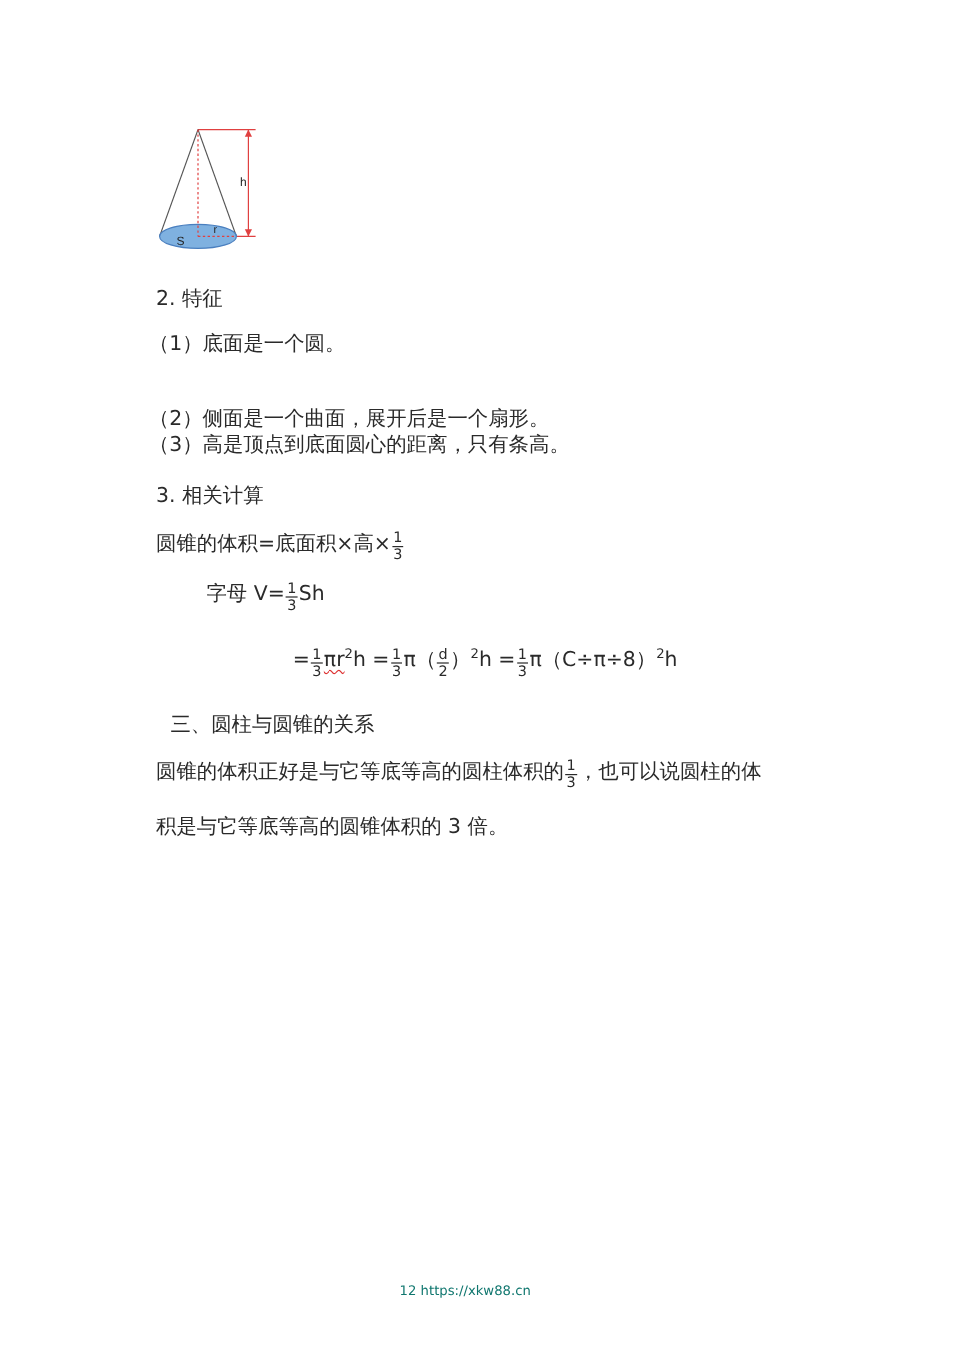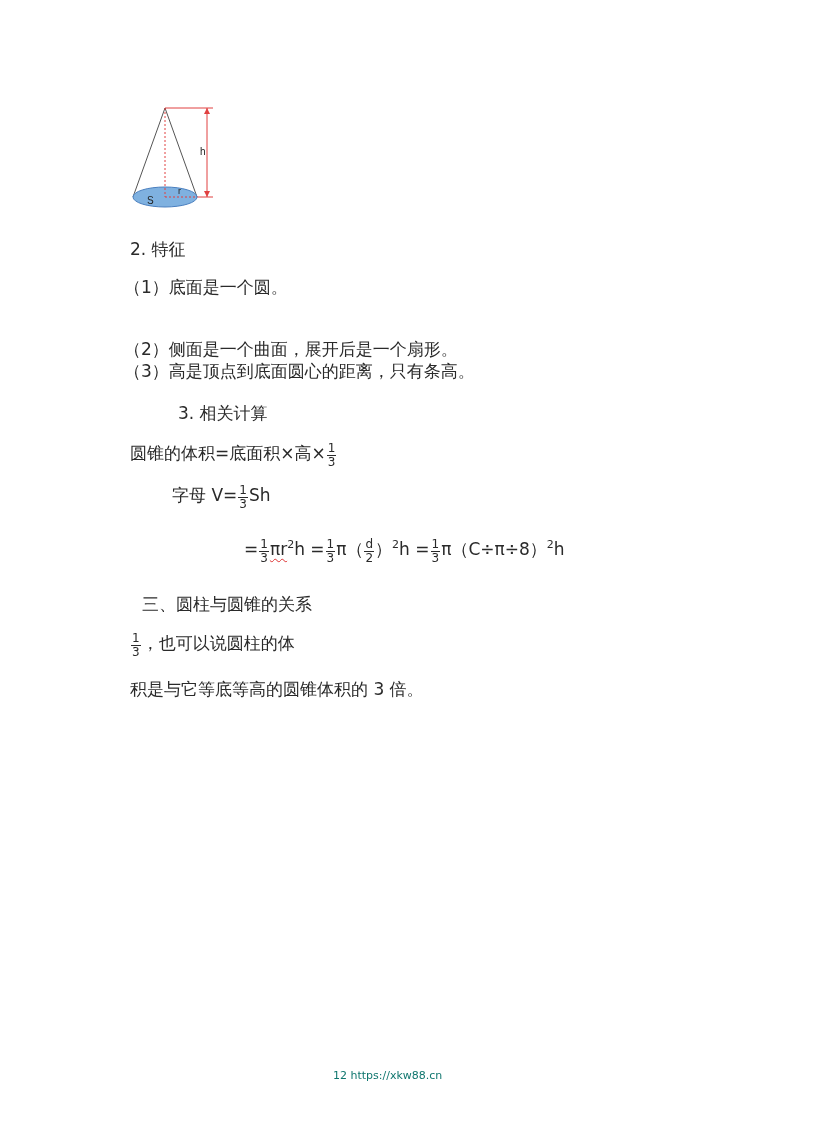--- a/index.html
+++ b/index.html
@@ -31,21 +31,21 @@
   <text x="75" y="55" font-size="10" font-family="Liberation Sans, sans-serif" fill="#222">h</text>
   <text x="53" y="94" font-size="9" font-family="Liberation Sans, sans-serif" fill="#222">r</text>
   <text x="22" y="104" font-size="10" font-family="Liberation Sans, sans-serif" fill="#222">S</text>
 </svg>
 
 <div class="abs t" style="left:130px;top:239px;">2. 特征</div>
 <div class="abs t" style="left:124px;top:277px;text-align:right;">（1）底面是一个圆。</div>
 <div class="abs t" style="left:124px;top:319px;margin-top:20px;">（2）侧面是一个曲面，展开后是一个扇形。</div>
 <div class="abs t" style="left:124px;top:361px;">（3）高是顶点到底面圆心的距离，只有条高。</div>
 
-<div class="abs t" style="left:130px;top:403px;margin-left:48px;">3. 相关计算</div>
+<div class="abs t" style="left:130px;top:403px;">3. 相关计算</div>
 
 <div class="abs t" style="left:130px;top:440px;">
   <span>圆锥的体积=底面积×高×</span><span class="frac">
       <span class="num">1</span>
       <span>3</span>
     </span>
 </div>
 
 <div class="abs t" style="left:172px;top:482px;">
   <span>字母 V=</span><span class="frac">
@@ -66,21 +66,21 @@
       <span>2</span>
     </span><span>）</span><span class="sup">2</span><span>h</span><span> =</span><span class="frac">
       <span class="num">1</span>
       <span>3</span>
     </span><span>π（C÷π÷8）</span><span class="sup">2</span><span>h</span>
 </div>
 
 <div class="abs t" style="left:130px;top:594px;margin-left:12px;">三、圆柱与圆锥的关系</div>
 
 <div class="abs t" style="left:130px;top:630px;">
-  <span class="frac">
+  <span>圆锥的体积正好是与它等底等高的圆柱体积的</span><span class="frac">
       <span class="num">1</span>
       <span>3</span>
     </span><span>，也可以说圆柱的体</span>
 </div>
 
 <div class="abs t" style="left:130px;top:679px;">积是与它等底等高的圆锥体积的 3 倍。</div>
 
 <div class="abs footer" style="left:333px;top:1069px;">12 https://xkw88.cn</div>
 
 </body></html>

